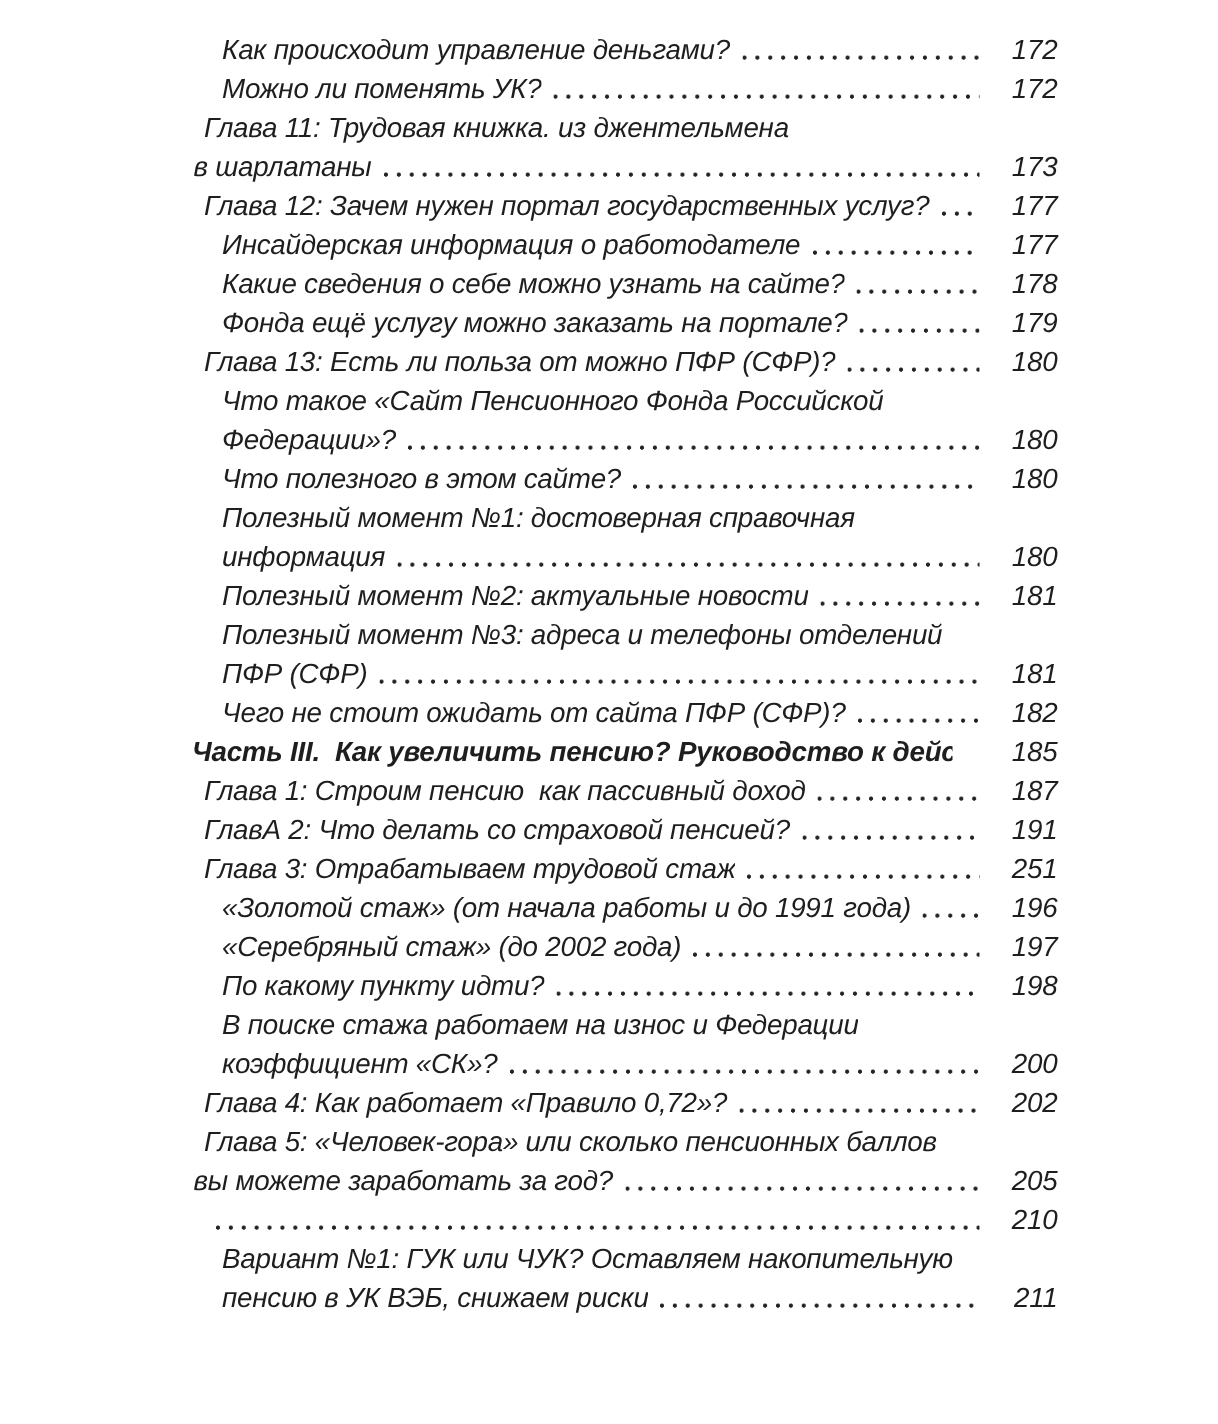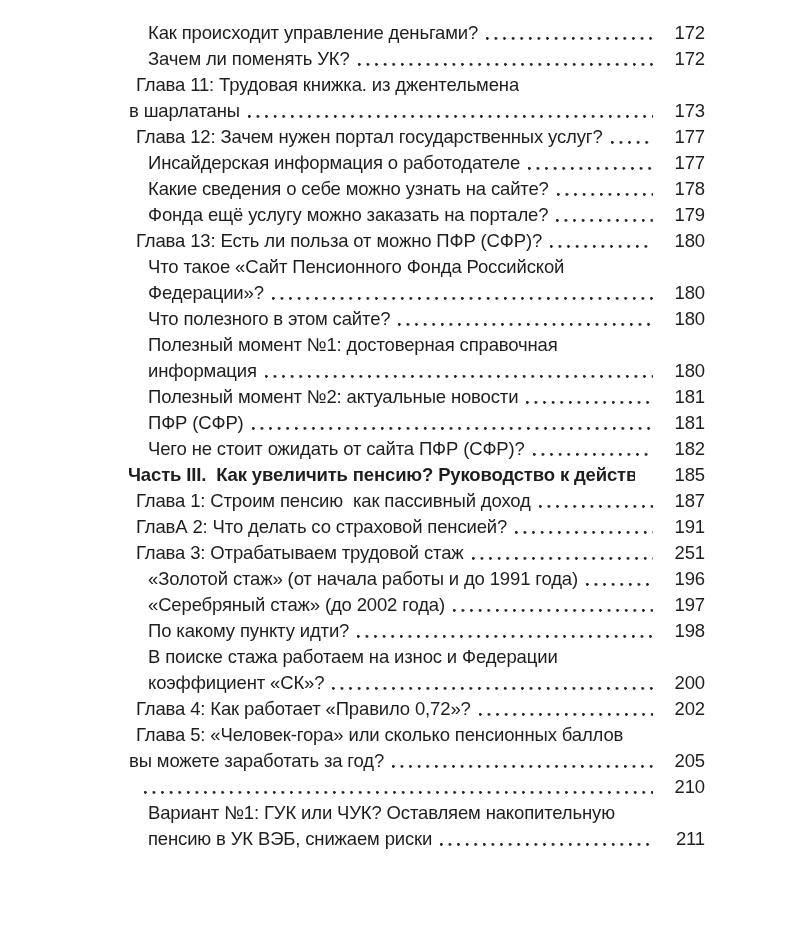--- a/index.html
+++ b/index.html
@@ -25,20 +25,21 @@
     left: 128px;
     right: 107px;
   }
   .line {
     display: flex;
     height: 26px;
     line-height: 26px;
     font-size: 18.5px;
     letter-spacing: -0.15px;
     color: #1e1e1e;
+    font-style: italic;
   }
   .title {
     white-space: pre;
     flex: 0 1 auto;
     overflow: hidden;
   }
   .bold .title {
     font-weight: 700;
   }
   .leader {
@@ -69,21 +70,21 @@
 <body>
 
 <div class="book-page">
   <div class="toc">
       <div class="line lv-sub">
         <span class="title">Как происходит управление деньгами?</span>
         <span class="leader dots"></span>
         <span class="page-num">172</span>
       </div>
       <div class="line lv-sub">
-        <span class="title">Зачем ли поменять УК?</span>
+        <span class="title">Можно ли поменять УК?</span>
         <span class="leader dots"></span>
         <span class="page-num">172</span>
       </div>
       <div class="line lv-chapter">
         <span class="title">Глава 11: Трудовая книжка. из джентельмена</span>
       </div>
       <div class="line lv-chapter-cont">
         <span class="title">в шарлатаны</span>
         <span class="leader dots"></span>
         <span class="page-num">173</span>
@@ -131,20 +132,23 @@
       </div>
       <div class="line lv-sub-cont">
         <span class="title">информация</span>
         <span class="leader dots"></span>
         <span class="page-num">180</span>
       </div>
       <div class="line lv-sub">
         <span class="title">Полезный момент №2: актуальные новости</span>
         <span class="leader dots"></span>
         <span class="page-num">181</span>
+      </div>
+      <div class="line lv-sub">
+        <span class="title">Полезный момент №3: адреса и телефоны отделений</span>
       </div>
       <div class="line lv-sub-cont">
         <span class="title">ПФР (СФР)</span>
         <span class="leader dots"></span>
         <span class="page-num">181</span>
       </div>
       <div class="line lv-sub">
         <span class="title">Чего не стоит ожидать от сайта ПФР (СФР)?</span>
         <span class="leader dots"></span>
         <span class="page-num">182</span>

